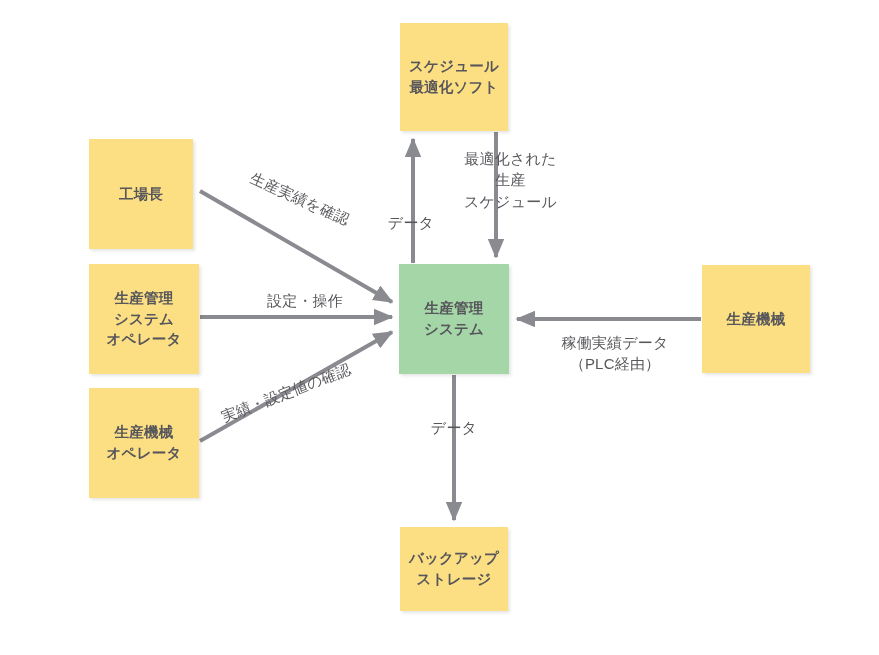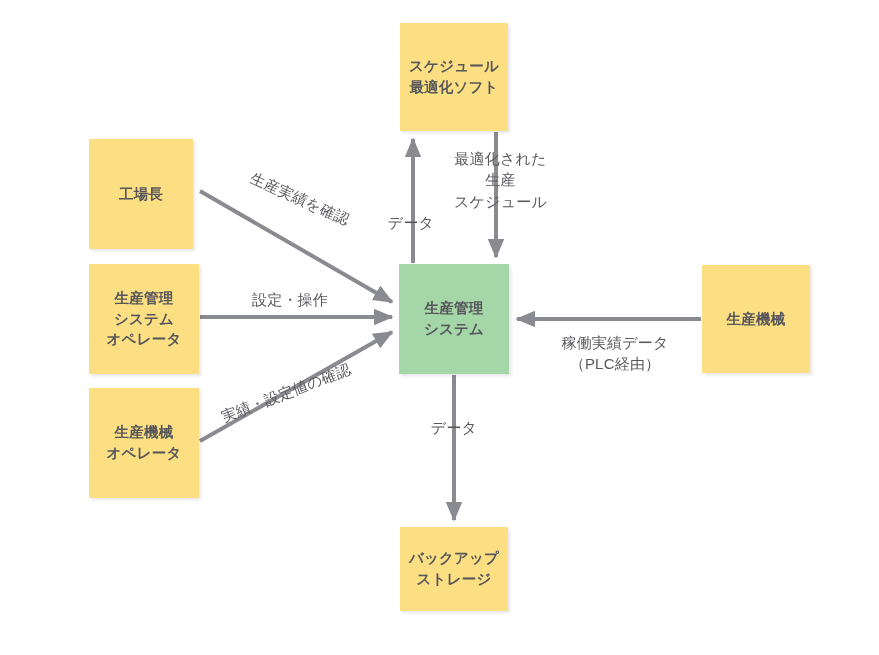--- a/index.html
+++ b/index.html
@@ -111,27 +111,27 @@
     <span class="node-label">生産機械</span>
   </div>
 
   <div class="node actor" style="left:400px; top:527px; width:108px; height:84px;">
     <span class="node-label">バックアップ
 ストレージ</span>
   </div>
 
   <div class="edge-label" style="left:380px; top:212px; width:62px;">データ</div>
 
-  <div class="edge-label" style="left:438px; top:148px; width:125px;">最適化された
+  <div class="edge-label" style="left:448px; top:148px; width:125px;">最適化された
 生産
 スケジュール</div>
 
   <div class="edge-label rot-down" style="left:230px; top:188px; width:140px;">生産実績を確認</div>
 
-  <div class="edge-label" style="left:231px; top:290px; width:118px;font-family:Liberation Serif, serif;">設定・操作</div>
+  <div class="edge-label" style="left:246px; top:290px; width:118px;">設定・操作</div>
 
   <div class="edge-label rot-up" style="left:200px; top:382px; width:172px;">実績・設定値の確認</div>
 
   <div class="edge-label" style="left:540px; top:332px; width:150px;">稼働実績データ
 （PLC経由）</div>
 
   <div class="edge-label" style="left:423px; top:417px; width:62px;">データ</div>
 
 </div>
 

